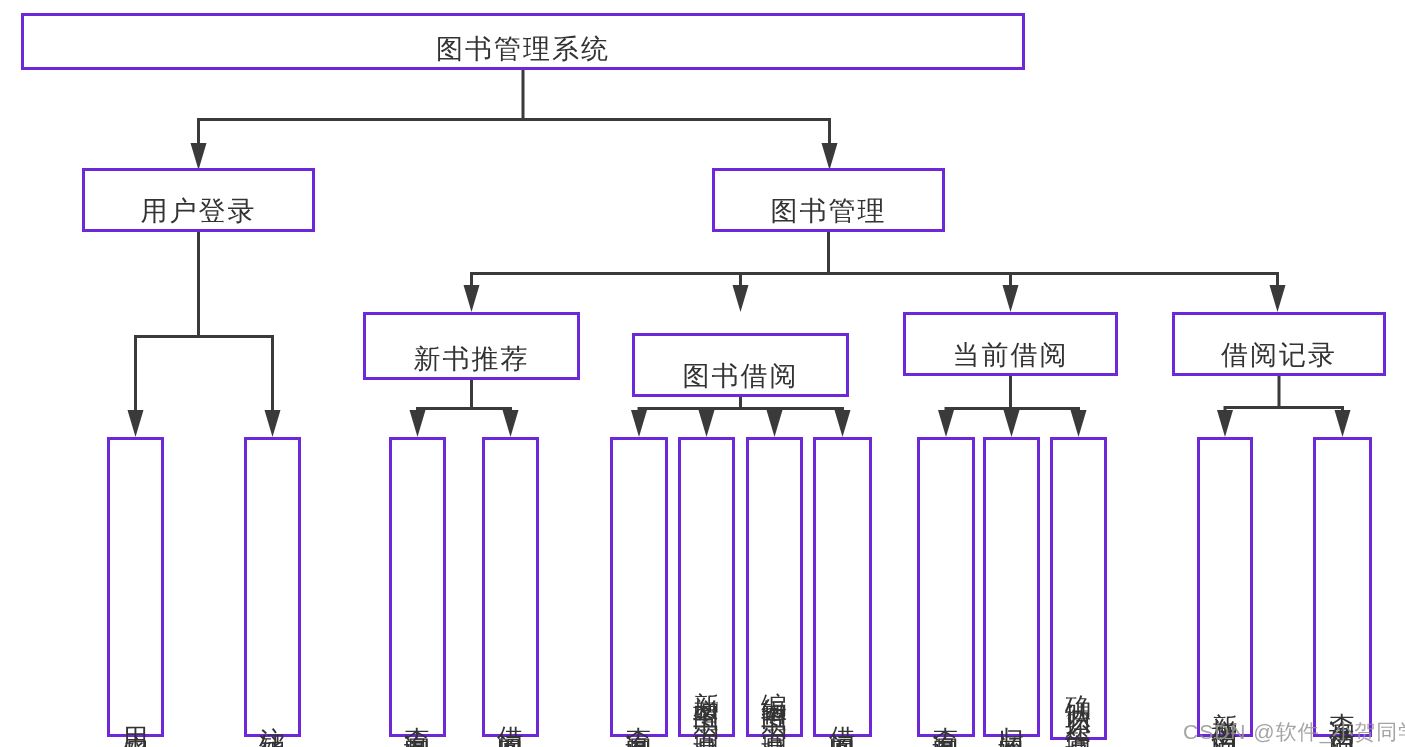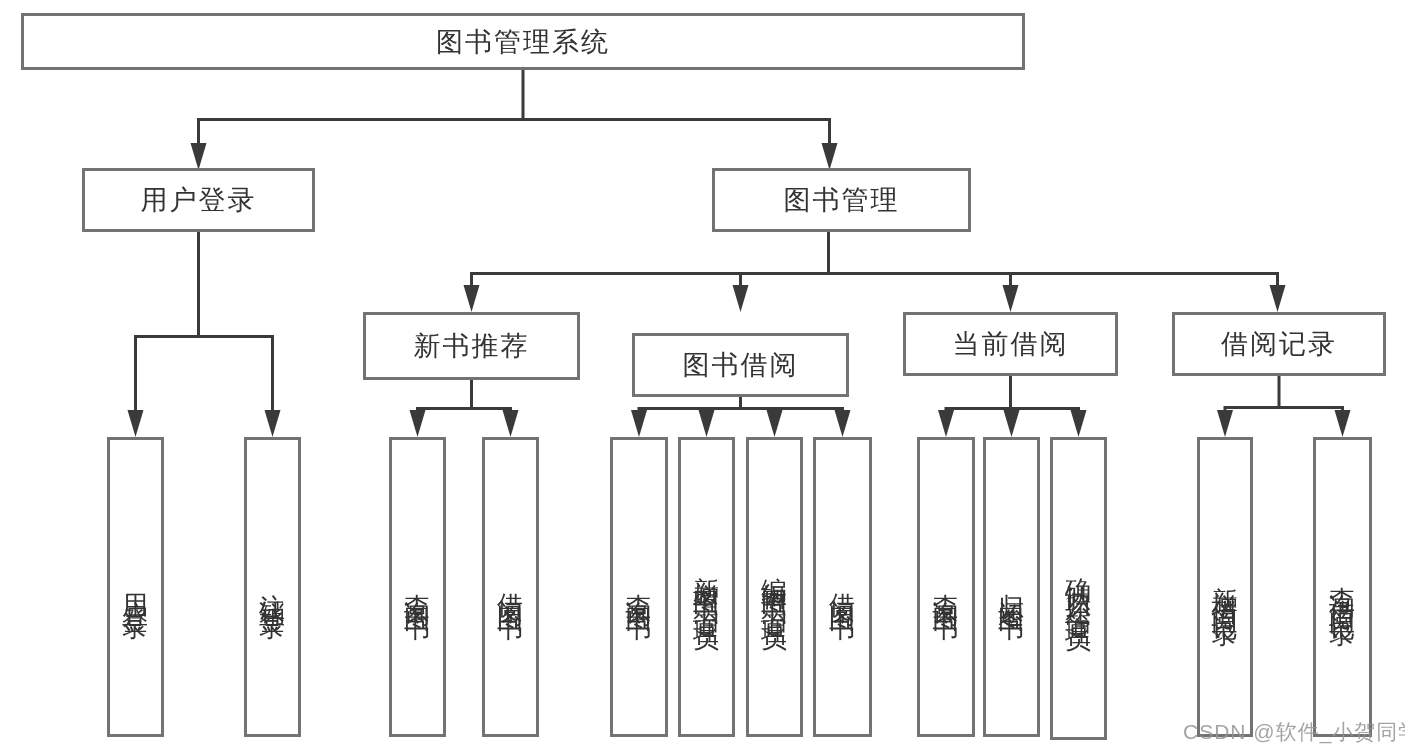--- a/index.html
+++ b/index.html
@@ -8,23 +8,23 @@
     width:1405px;height:747px;
     font-family:"Liberation Sans","DejaVu Sans",sans-serif;
     color:#333333;
     overflow:hidden;
   }
   .connectors{position:absolute;left:0;top:0;width:1405px;height:747px;}
   .node{
     position:absolute;
     box-sizing:border-box;
     background:#ffffff;
-    border:3px solid #737373;
+    border:3px solid #6d28d9;
     display:flex;
-    align-items:center;
+    align-items:flex-end;
     justify-content:center;
     z-index:2;
   }
   .hnode span{
     font-size:27px;
     letter-spacing:2px;
     white-space:nowrap;
   }
   .vnode span{
     writing-mode:vertical-rl;
@@ -87,21 +87,21 @@
   </g>
 </svg>
 
 <div class="node hnode" style="left:21px;top:13px;width:1004px;height:57px;">
   <span>图书管理系统</span>
 </div>
 
 <div class="node hnode" style="left:82px;top:168px;width:233px;height:64px;">
   <span>用户登录</span>
 </div>
-<div class="node hnode" style="left:712px;top:168px;width:259px;height:64px;">
+<div class="node hnode" style="left:712px;top:168px;width:233px;height:64px;">
   <span>图书管理</span>
 </div>
 
 <div class="node hnode" style="left:363px;top:312px;width:217px;height:68px;">
   <span>新书推荐</span>
 </div>
 <div class="node hnode" style="left:632px;top:312px;width:217px;height:64px;margin-top:21px;">
   <span>图书借阅</span>
 </div>
 <div class="node hnode" style="left:903px;top:312px;width:215px;height:64px;">

